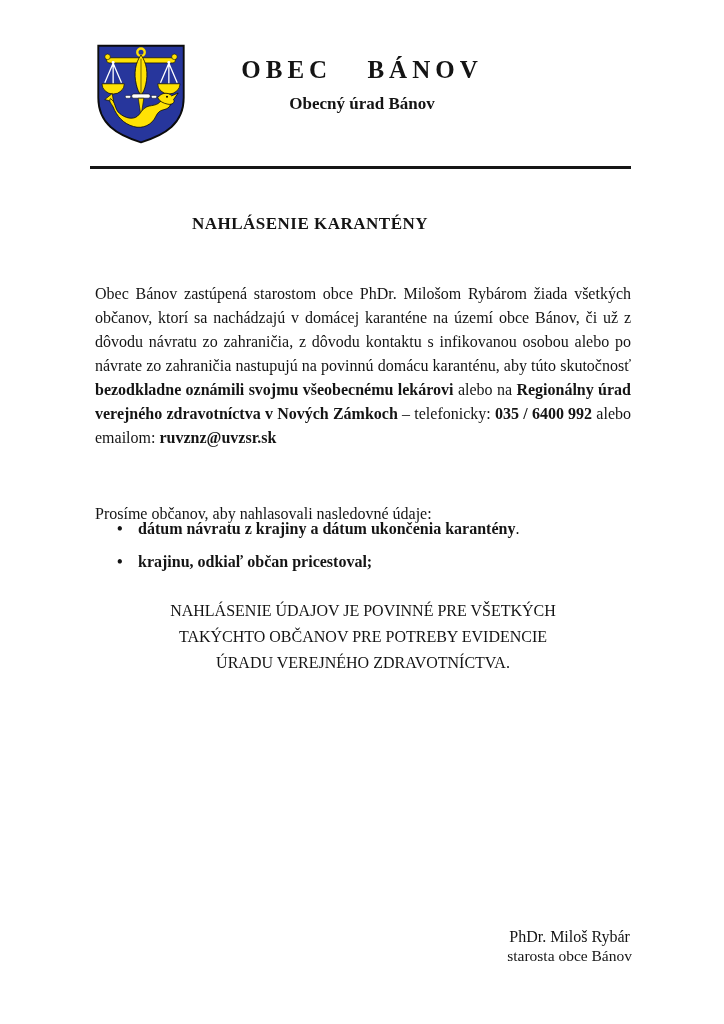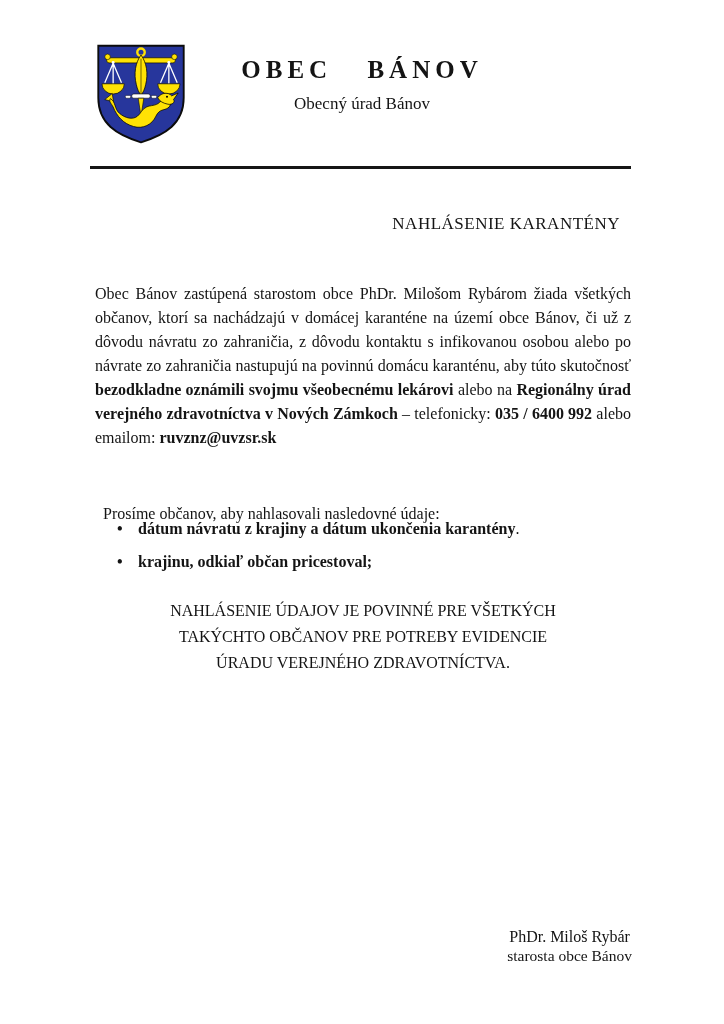--- a/index.html
+++ b/index.html
@@ -16,34 +16,34 @@
   }
   
   .coat{position:absolute;left:94px;top:42px;width:94px;height:104px;}
   .coat svg{width:100%;height:100%;display:block;}
   .head-text{position:absolute;left:0;top:56px;width:724px;text-align:center;}
   .org{
     font-size:25px;font-weight:bold;
     letter-spacing:5px;word-spacing:24px;
     line-height:1.1;
   }
-  .office{font-size:17px;font-weight:normal;margin-top:10px;line-height:1.2;}
+  .office{font-size:17px;font-weight:bold;margin-top:10px;line-height:1.2;}
   .address{font-size:17px;font-weight:bold;margin-top:4px;line-height:1.2;}
   .divider{position:absolute;left:90px;top:166px;width:541px;height:3px;background:#151515;}
   
   .title{
     position:absolute;left:0;top:214px;width:620px;
-    text-align:right;font-size:17px;font-weight:normal;letter-spacing:.5px;
+    text-align:center;font-size:17px;font-weight:bold;letter-spacing:.5px;
   }
   .para{
     position:absolute;left:95px;top:266px;width:536px;
     font-size:16px;line-height:24px;
     text-align:justify;
   }
-  .intro{position:absolute;left:103px;top:486px;width:536px;font-size:16px;line-height:24px;}
+  .intro{position:absolute;left:95px;top:486px;width:536px;font-size:16px;line-height:24px;}
   ul.bullets{
     position:absolute;left:95px;top:517px;width:536px;
     margin:0;padding:0 0 0 43px;list-style:none;
     font-size:16px;font-weight:bold;line-height:24px;
   }
   ul.bullets li{position:relative;margin-bottom:9px;}
   ul.bullets li::before{
     content:"\2022";
     position:absolute;left:-21px;top:0;
     font-weight:bold;

